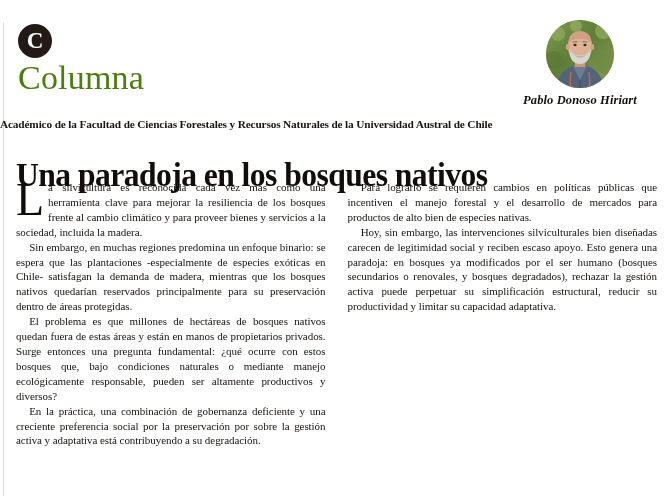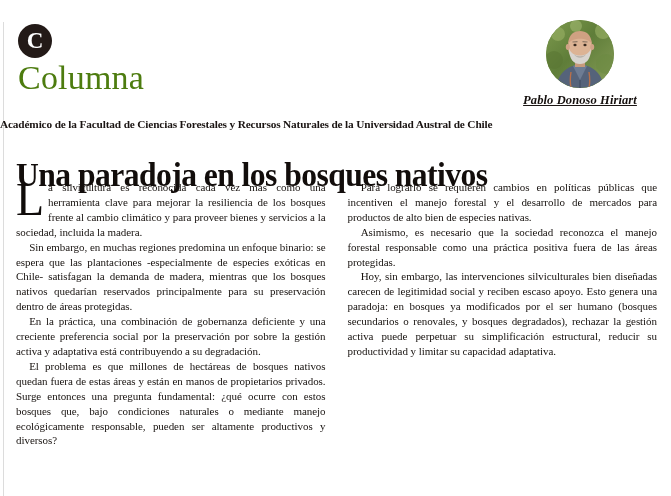--- a/index.html
+++ b/index.html
@@ -67,21 +67,20 @@
     line-height: 1.05;
   }
 
   
   .author-block {
     position: absolute;
     right: 21px;
     top: 20px;
     width: 140px;
     text-align: center;
-    text-decoration: underline;
   }
   .avatar {
     width: 68px;
     height: 68px;
     border-radius: 50%;
     margin: 0 auto;
     overflow: hidden;
     position: relative;
     background: #6f8a44;
   }
@@ -229,23 +228,22 @@
   </div>
 
   <div class="affiliation">Académico de la Facultad de Ciencias Forestales y Recursos Naturales de la Universidad Austral de Chile</div>
 
   <h1 class="headline">Una paradoja en los bosques nativos</h1>
 
   <div class="columns">
     <div class="col">
       <p class="first">La silvicultura es reconocida cada vez más como una herramienta clave para mejorar la resiliencia de los bosques frente al cambio climático y para proveer bienes y servicios a la sociedad, incluida la madera.</p>
       <p>Sin embargo, en muchas regiones predomina un enfoque binario: se espera que las plantaciones -especialmente de especies exóticas en Chile- satisfagan la demanda de madera, mientras que los bosques nativos quedarían reservados principalmente para su preservación dentro de áreas protegidas.</p>
+      <p>El problema es que millones de hectáreas de bosques nativos quedan fuera de estas áreas y están en manos de propietarios privados. Surge entonces una pregunta fundamental: ¿qué ocurre con estos bosques que, bajo condiciones naturales o mediante manejo ecológicamente responsable, pueden ser altamente productivos y diversos?</p>
       <p>En la práctica, una combinación de gobernanza deficiente y una creciente preferencia social por la preservación por sobre la gestión activa y adaptativa está contribuyendo a su degradación.</p>
-      <p>El problema es que millones de hectáreas de bosques nativos quedan fuera de estas áreas y están en manos de propietarios privados. Surge entonces una pregunta fundamental: ¿qué ocurre con estos bosques que, bajo condiciones naturales o mediante manejo ecológicamente responsable, pueden ser altamente productivos y diversos?</p>
     </div>
     <div class="col">
       <p>Para lograrlo se requieren cambios en políticas públicas que incentiven el manejo forestal y el desarrollo de mercados para productos de alto bien de especies nativas.</p>
-      <p>Asimismo, es necesario que la sociedad reconozca el manejo forestal responsable como una práctica positiva fuera de las áreas protegidas.</p>
       <p>Hoy, sin embargo, las intervenciones silviculturales bien diseñadas carecen de legitimidad social y reciben escaso apoyo. Esto genera una paradoja: en bosques ya modificados por el ser humano (bosques secundarios o renovales, y bosques degradados), rechazar la gestión activa puede perpetuar su simplificación estructural, reducir su productividad y limitar su capacidad adaptativa.</p>
     </div>
   </div>
 
 </div>
 
 </body></html>

